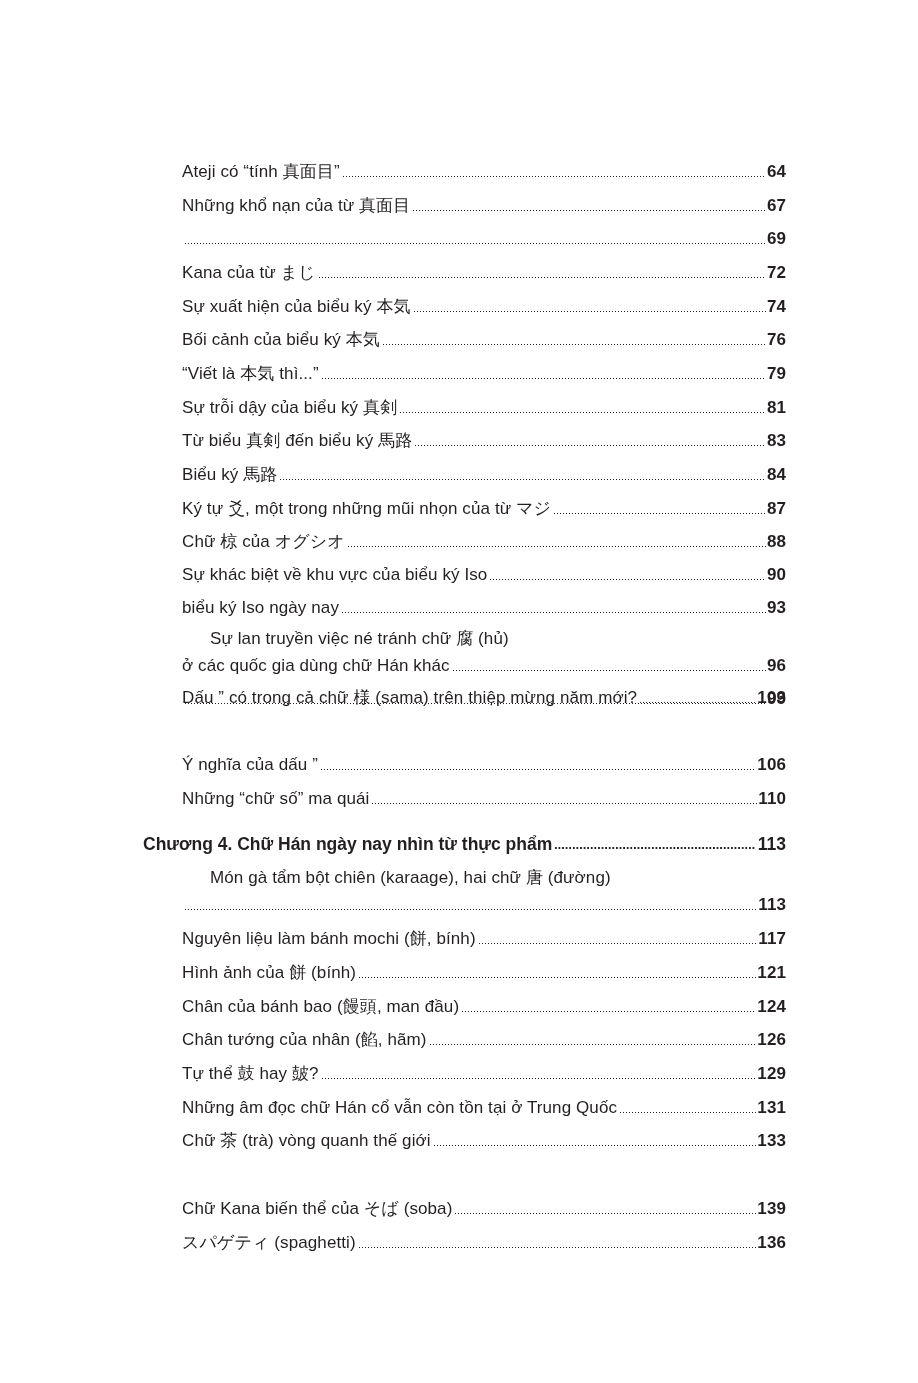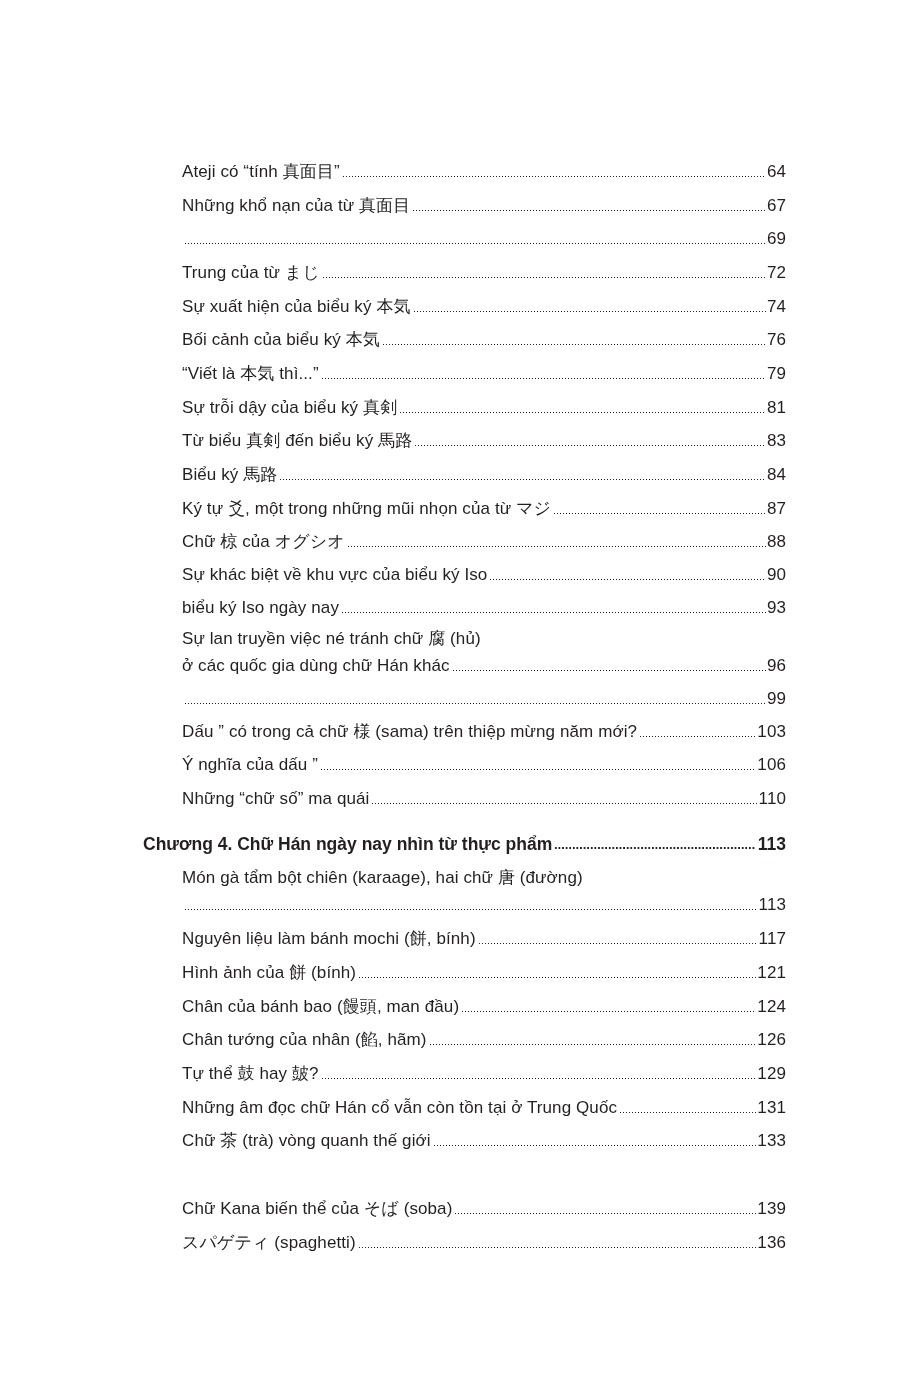--- a/index.html
+++ b/index.html
@@ -31,39 +31,41 @@
     }
     .entry .row {
       display: flex;
       align-items: baseline;
       white-space: nowrap;
     }
     .entry .title-line1 {
       display: block;
       white-space: nowrap;
       margin-bottom: 7px;
+      margin-left: 28px;
     }
     .entry .title {
       flex: 0 0 auto;
     }
     .entry .leader {
       flex: 1 1 auto;
       overflow: hidden;
       margin: 0 1px 0 2px;
       position: relative;
       height: 4px;
       align-self: flex-end;
       margin-bottom: 4px;
       background-image: radial-gradient(circle, #231f20 0.6px, transparent 0.9px);
       background-size: 3px 3px;
       background-repeat: repeat-x;
       background-position: 0 50%;
     }
     .entry .page {
       flex: 0 0 auto;
+      font-weight: bold;
     }
     .chapter {
       position: absolute;
       left: 143px;
       width: 643px;
       font-size: 17.5px;
       font-weight: bold;
       line-height: 20px;
     }
     .chapter .row {
@@ -105,21 +107,21 @@
 
   <div class="entry" style="top:229px">
     <div class="row">
       <span class="leader"></span>
       <span class="page">69</span>
     </div>
   </div>
 
   <div class="entry" style="top:263px">
     <div class="row">
-      <span class="title">Trung của từ まじ</span>
+      <span class="title">Kana của từ まじ</span>
       <span class="leader"></span>
       <span class="page">72</span>
     </div>
   </div>
 
   <div class="entry" style="top:297px">
     <div class="row">
       <span class="title">Sự xuất hiện của biểu ký 本気</span>
       <span class="leader"></span>
       <span class="page">74</span>
@@ -207,21 +209,21 @@
     </div>
   </div>
 
   <div class="entry" style="top:689px">
     <div class="row">
       <span class="leader"></span>
       <span class="page">99</span>
     </div>
   </div>
 
-  <div class="entry" style="top:722px">
+  <div class="entry" style="top:688px">
     <div class="row">
       <span class="title">Dấu ” có trong cả chữ 様 (sama) trên thiệp mừng năm mới?</span>
       <span class="leader"></span>
       <span class="page">103</span>
     </div>
   </div>
 
   <div class="entry" style="top:755px">
     <div class="row">
       <span class="title">Ý nghĩa của dấu ”</span>

